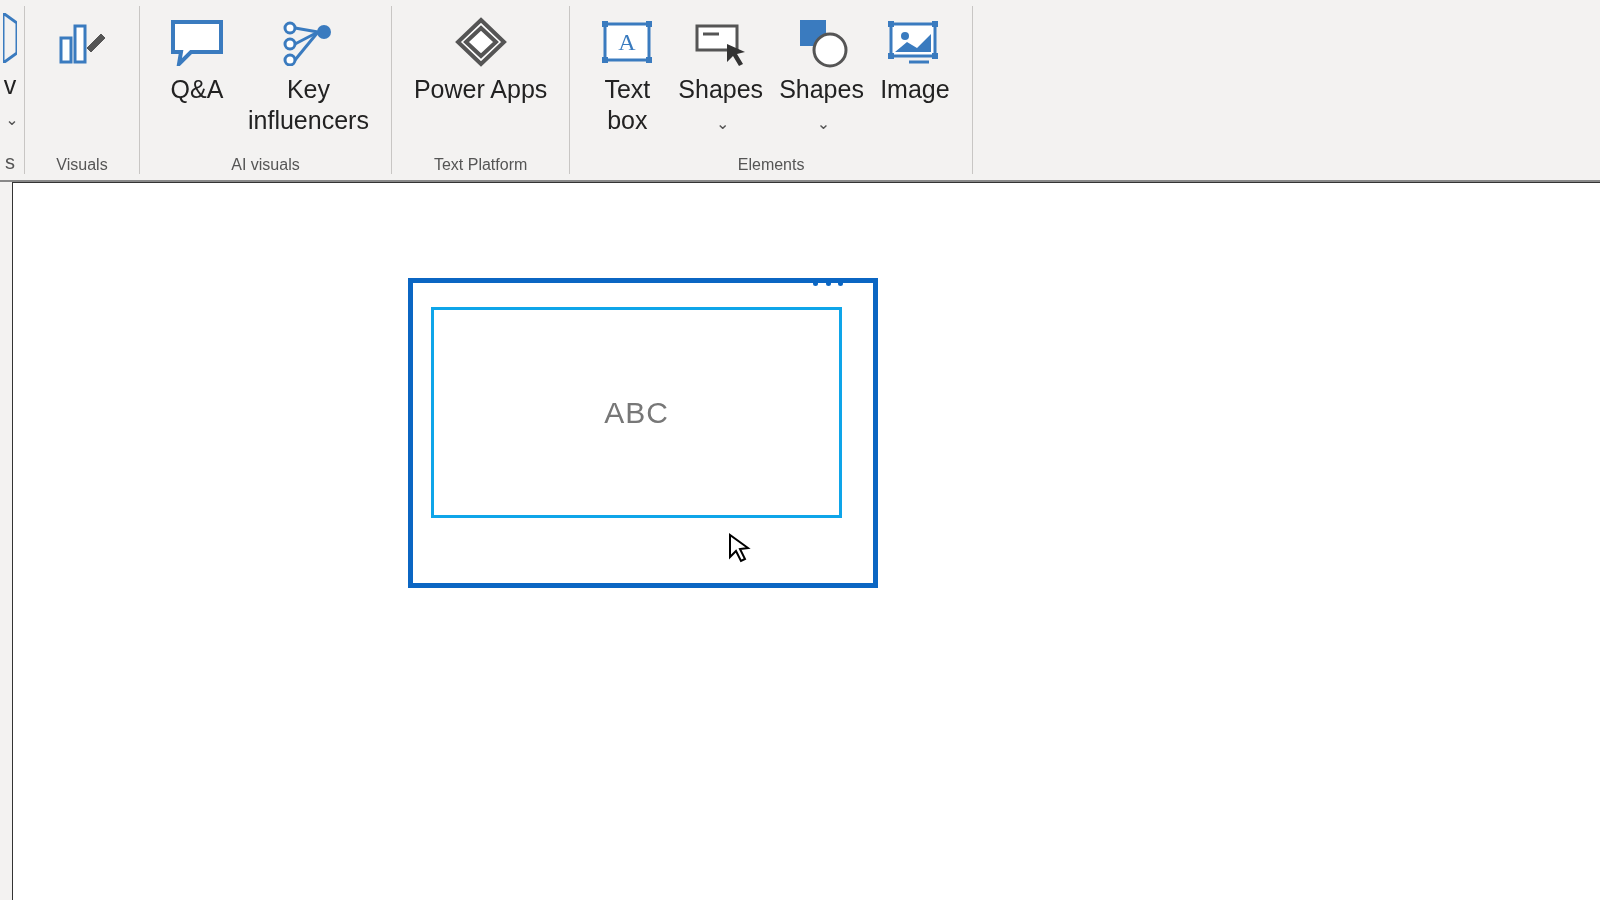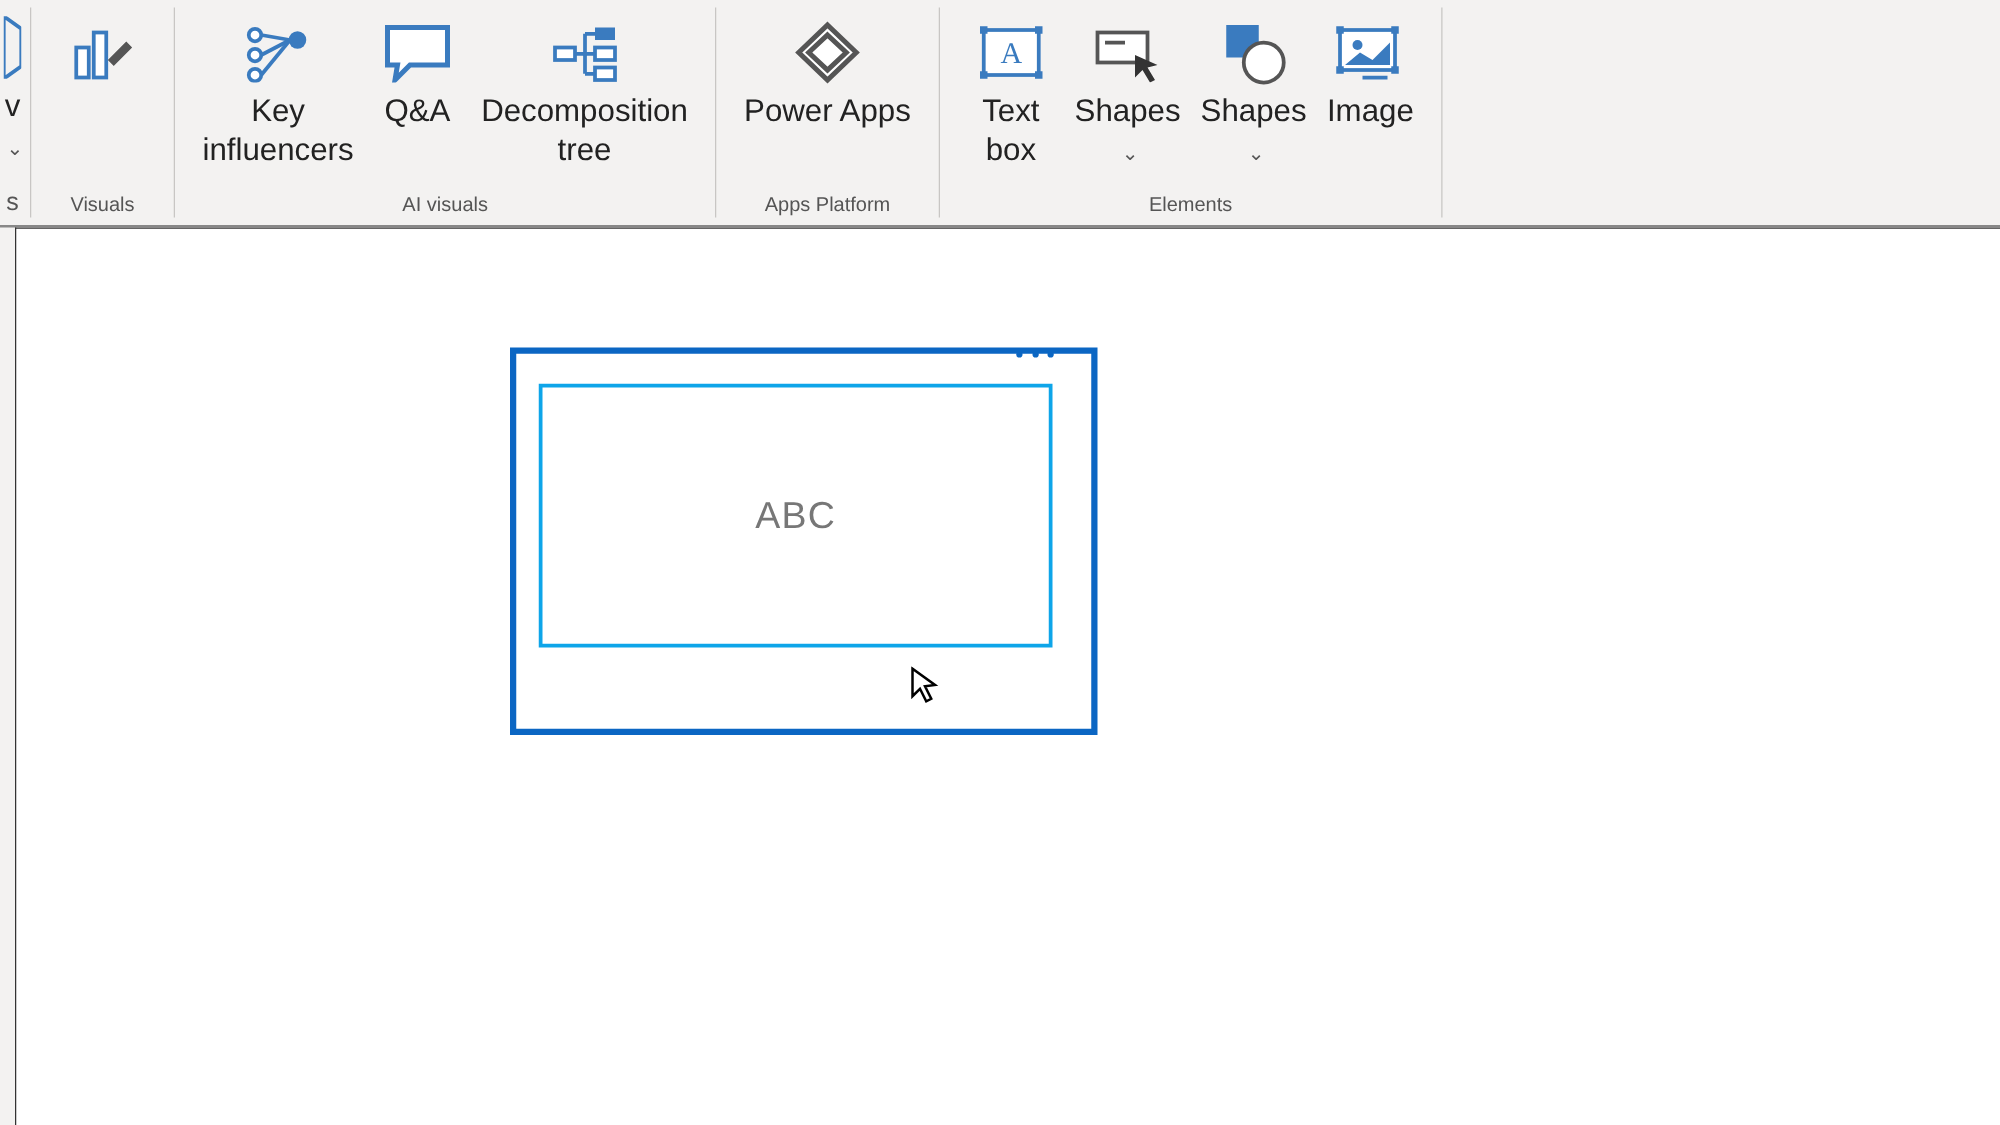--- a/index.html
+++ b/index.html
@@ -54,75 +54,62 @@
         </div>
       </div>
     </div>
     <div class="group-label">Visuals</div>
   </div>
 
   <div class="sep"></div>
 
   <div class="group">
     <div class="group-items">
+      <div class="btn">
+        <div class="icon-wrap">
+          <svg width="56" height="48" viewBox="0 0 56 48">
+            <path d="M4 4 H52 V34 H22 L10 46 L12 34 H4 Z" fill="#fff" stroke="#3a7bbf" stroke-width="4"></path>
+          </svg>
+        </div>
+        <div class="label">Q&amp;A</div>
+      </div>
       <div class="btn" style="min-width:110px">
         <div class="icon-wrap">
           <svg width="56" height="48" viewBox="0 0 56 48">
             <circle cx="10" cy="10" r="5" fill="#fff" stroke="#3a7bbf" stroke-width="3"></circle>
             <circle cx="10" cy="26" r="5" fill="#fff" stroke="#3a7bbf" stroke-width="3"></circle>
             <circle cx="10" cy="42" r="5" fill="#fff" stroke="#3a7bbf" stroke-width="3"></circle>
             <line x1="15" y1="10" x2="38" y2="14" stroke="#3a7bbf" stroke-width="3"></line>
             <line x1="15" y1="26" x2="38" y2="14" stroke="#3a7bbf" stroke-width="3"></line>
             <line x1="15" y1="42" x2="38" y2="14" stroke="#3a7bbf" stroke-width="3"></line>
             <circle cx="44" cy="14" r="7" fill="#3a7bbf"></circle>
           </svg>
         </div>
         <div class="label" style="white-space:pre-line">Key
 influencers</div>
-      </div>
-      <div class="btn">
-        <div class="icon-wrap">
-          <svg width="56" height="48" viewBox="0 0 56 48">
-            <path d="M4 4 H52 V34 H22 L10 46 L12 34 H4 Z" fill="#fff" stroke="#3a7bbf" stroke-width="4"></path>
-          </svg>
-        </div>
-        <div class="label">Q&amp;A</div>
-      </div>
-      <div class="btn" style="min-width:160px">
-        <div class="icon-wrap">
-          <svg width="56" height="48" viewBox="0 0 56 48">
-            <rect x="4" y="20" width="16" height="10" fill="#fff" stroke="#3a7bbf" stroke-width="3"></rect>
-            <rect x="36" y="4" width="16" height="10" fill="#3a7bbf"></rect>
-            <rect x="36" y="20" width="16" height="10" fill="#fff" stroke="#3a7bbf" stroke-width="3"></rect>
-            <rect x="36" y="36" width="16" height="10" fill="#fff" stroke="#3a7bbf" stroke-width="3"></rect>
-            <path d="M20 25 H28 M28 9 V41 M28 9 H36 M28 25 H36 M28 41 H36" stroke="#3a7bbf" stroke-width="3" fill="none"></path>
-          </svg>
-        </div>
-        <div class="label" style="white-space:pre-line">Decomposition
-tree</div>
       </div>
     </div>
     <div class="group-label">AI visuals</div>
   </div>
 
   <div class="sep"></div>
 
   <div class="group">
     <div class="group-items">
       <div class="btn" style="min-width:130px">
         <div class="icon-wrap">
           <svg width="54" height="52" viewBox="0 0 54 52">
             <path d="M27 4 L50 26 L27 48 L4 26 Z" fill="#fff" stroke="#555" stroke-width="4"></path>
             <path d="M27 12 L42 26 L27 40 L12 26 Z" fill="#fff" stroke="#555" stroke-width="4"></path>
           </svg>
         </div>
         <div class="label">Power Apps</div>
       </div>
     </div>
-    <div class="group-label">Apps Platform</div>
+    <div class="group-label">Text Platform</div>
   </div>
 
   <div class="sep"></div>
 
   <div class="group">
     <div class="group-items">
       <div class="btn">
         <div class="icon-wrap">
           <svg width="56" height="48" viewBox="0 0 56 48">
             <rect x="6" y="6" width="44" height="36" fill="#fff" stroke="#3a7bbf" stroke-width="3"></rect>

